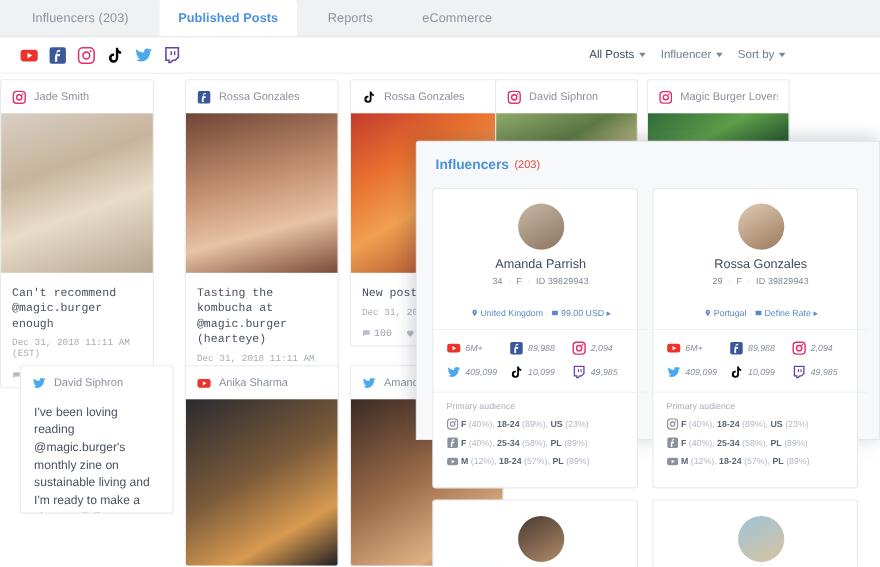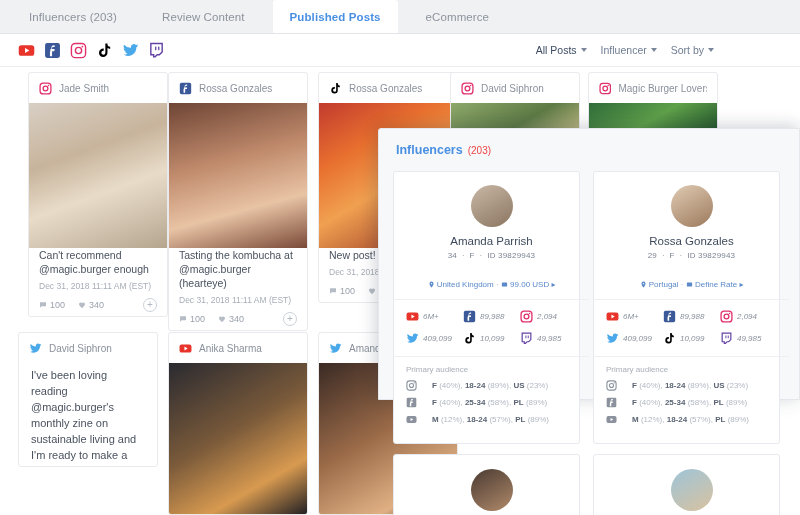--- a/index.html
+++ b/index.html
@@ -41,21 +41,21 @@
 
   
   .posts { position:absolute; top:67px; left:0; width:800px; height:448px; }
   .card {
     position:absolute; background:#fff; border:1px solid #e8eaed;
     border-radius:3px; overflow:hidden;
   }
   .card-head { display:flex; align-items:center; gap:7px; height:30px; padding:0 10px; }
   .card-head .nm { font-size:10px; color:#8a919c; white-space:nowrap; overflow:hidden; }
   .card-photo { width:100%; display:block; }
-  .card-body { padding:0 10px 6px 10px; }
+  .card-body { padding:12px 10px 6px 10px;font-family:Liberation Mono, monospace; }
   .ptxt { font-size:10.5px; line-height:14px; color:#49525f; }
   .pdate { font-size:8.5px; color:#a7adb7; margin-top:5px; }
   .pstats { display:flex; align-items:center; gap:13px; margin-top:9px; position:relative; }
   .stat { display:flex; align-items:center; gap:3px; font-size:9px; color:#9aa1ac; }
   .plusbtn {
     position:absolute; right:0; top:-2px; width:14px; height:14px; border-radius:50%;
     border:1px solid #ccd2da; color:#b2b9c3; font-size:10px; line-height:12px; text-align:center;
   }
   .tweet { font-size:11px; line-height:16px; color:#49525f; padding:4px 12px 10px 12px; }
 
@@ -94,40 +94,40 @@
   .inf-meta { text-align:center; font-size:8px; color:#9aa2ae; margin-top:4px; letter-spacing:.2px; }
   .inf-meta b { color:#7c8594; font-weight:normal; }
   .inf-loc { text-align:center; font-size:8px; color:#5b89c9; margin-top:20px; }
   .inf-loc .sep { color:#b9c0ca; }
   .divider { height:1px; background:#edeff2; margin:10px -12px 0 -12px; }
 
   .stats-grid { display:flex; flex-wrap:wrap; margin-top:10px; }
   .sg-item { width:33.33%; display:flex; align-items:center; gap:4px; margin-bottom:9px; }
   .sg-val { font-size:8px; color:#8b929d;font-style:italic; }
   .aud-label { font-size:8px; color:#a8aeb8; margin-top:2px; margin-bottom:6px; }
-  .aud-row { display:flex; align-items:center; gap:15px; margin-bottom:6px; }
+  .aud-row { display:flex; align-items:center; gap:2px; margin-bottom:6px; }
   .aud-txt { font-size:8px; color:#b2b8c2; white-space:nowrap; }
   .aud-txt b { color:#5a6473; font-weight:bold; }
 
   .inf-card.bottom { height:72px; overflow:hidden; padding-top:14px; }
 </style>
 </head>
 <body>
 
 <div class="app">
 
   <div class="tabbar">
     <div class="tab">
         <span>Influencers (203)</span>
       </div>
-    <div class="tab">
-        <span>Review Content</span>
-      </div>
     <div class="tab active">
         <span>Published Posts</span>
+      </div>
+    <div class="tab">
+        <span>Reports</span>
       </div>
     <div class="tab">
         <span>eCommerce</span>
       </div>
   </div>
 
   <div class="toolbar">
     <div class="plat-icons">
       <svg class="pico" viewBox="0 0 24 24">
           <rect x="1" y="4.5" width="22" height="15" rx="4" fill="#e8342a"></rect>
@@ -165,21 +165,21 @@
         </div>
       <div class="filt">
           <span>Sort by</span>
           <i class="caret"></i>
         </div>
     </div>
   </div>
 
   <div class="posts">
 
-    <div class="card" style="left:28px; top:5px; width:140px;">
+    <div class="card" style="left:0; top:5px; width:140px;">
       <div class="card-head">
         <svg width="13" height="13" viewBox="0 0 24 24">
             <rect x="2" y="2" width="20" height="20" rx="5.5" fill="none" stroke="#e1306c" stroke-width="2.4"></rect>
             <circle cx="12" cy="12" r="4.4" fill="none" stroke="#e1306c" stroke-width="2.4"></circle>
             <circle cx="17.6" cy="6.4" r="1.4" fill="#e1306c"></circle>
           </svg>
         <span class="nm">Jade Smith</span>
       </div>
       <div class="card-photo ph1" style="height:145px;"></div>
       <div class="card-body">

